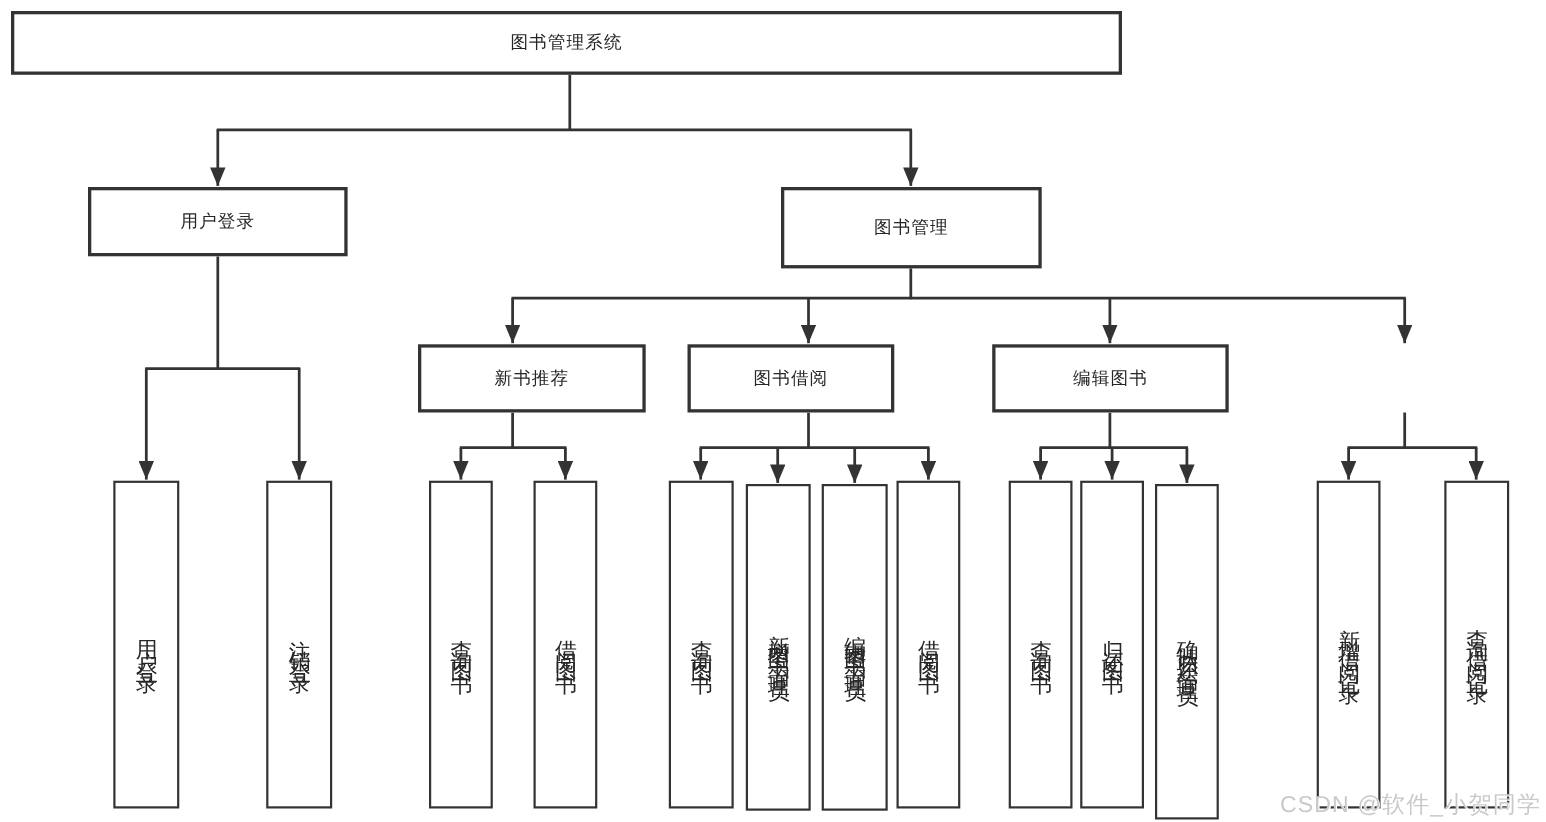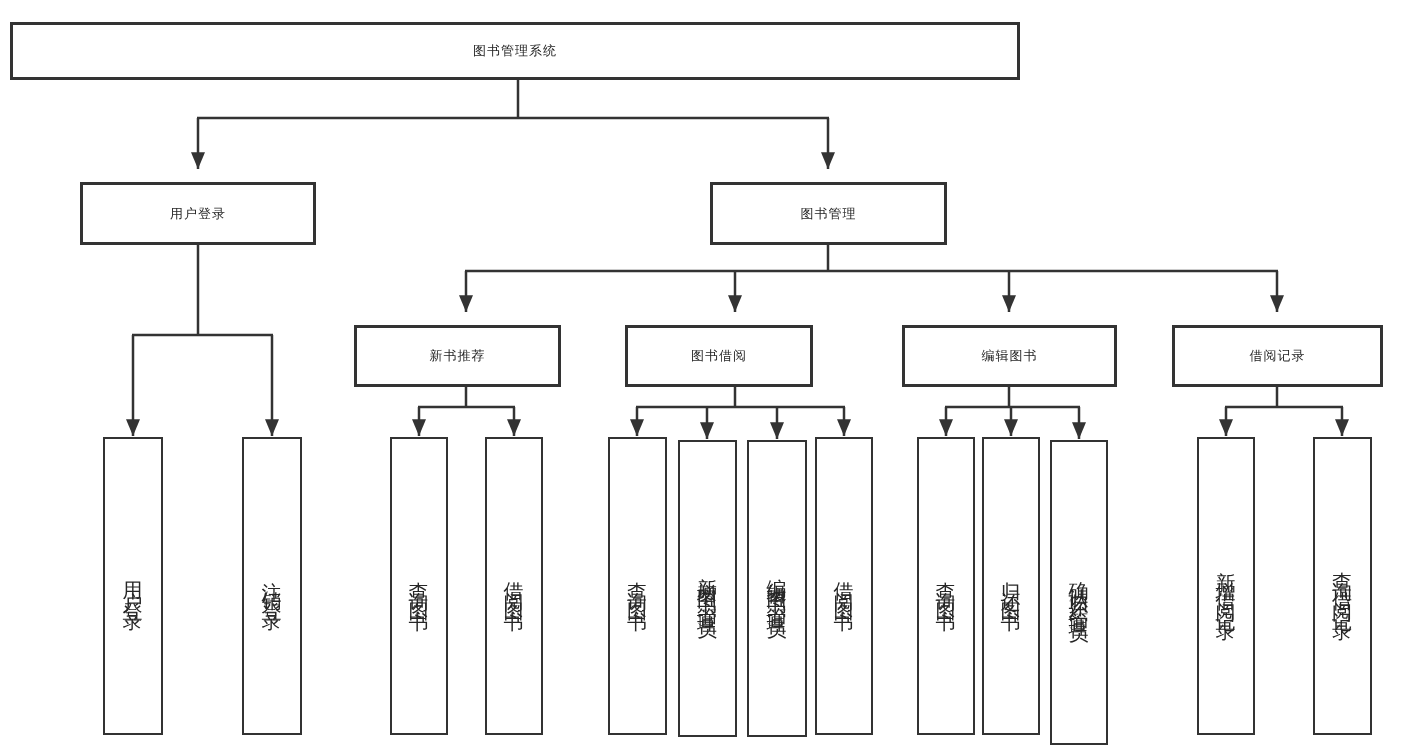--- a/index.html
+++ b/index.html
@@ -44,24 +44,23 @@
     box-sizing: border-box;
     background: var(--box-fill);
     border: 3px solid var(--box-border);
     display: flex;
     align-items: center;
     justify-content: center;
     color: var(--text-color);
     text-align: center;
   }
   .h {
-    font-size: 13px;
+    font-size: 16px;
     letter-spacing: 1px;
     white-space: nowrap;
-    margin-top: 12px;
   }
   .v {
     border-width: 2.5px;
     writing-mode: vertical-rl;
     text-orientation: mixed;
     font-size: 20px;
     letter-spacing: 10px;
     line-height: 1;
   }
   .v.long {
@@ -142,39 +141,39 @@
       <line class="wire" x1="1277" y1="375" x2="1277" y2="408"></line>
       <line class="wire" x1="1225" y1="407" x2="1343" y2="407"></line>
       <line class="wire" x1="1226" y1="407" x2="1226" y2="436" marker-end="url(#arrow)"></line>
       <line class="wire" x1="1342" y1="407" x2="1342" y2="436" marker-end="url(#arrow)"></line>
     </g>
   </svg>
 
   <div class="node h" style="left:10px; top:10px; width:1010px; height:58px;">图书管理系统</div>
 
   <div class="node h" style="left:80px; top:170px; width:236px; height:63px;">用户登录</div>
-  <div class="node h" style="left:710px; top:170px; width:237px; height:63px;">图书管理</div>
+  <div class="node h" style="left:710px; top:170px; width:237px; height:74px;">图书管理</div>
 
-  <div class="node h" style="left:354px; top:313px; width:207px; height:62px;text-align:right;">新书推荐</div>
+  <div class="node h" style="left:380px; top:313px; width:207px; height:62px;text-align:right;">新书推荐</div>
   <div class="node h" style="left:625px; top:313px; width:188px; height:62px;">图书借阅</div>
   <div class="node h" style="left:902px; top:313px; width:215px; height:62px;">编辑图书</div>
-  <div class="node h" style="left:1172px; top:313px; width:211px; height:62px;">借阅记录</div>
 
   <div class="node v" style="left:103px; top:437px; width:60px; height:298px;">用户登录</div>
   <div class="node v" style="left:242px; top:437px; width:60px; height:298px;">注销登录</div>
 
   <div class="node v" style="left:390px; top:437px; width:58px; height:298px;">查询图书</div>
   <div class="node v" style="left:485px; top:437px; width:58px; height:298px;">借阅图书</div>
 
   <div class="node v" style="left:608px; top:437px; width:59px; height:298px;">查询图书</div>
   <div class="node v long" style="left:678px; top:440px; width:59px; height:297px;">新增图书（管理员）</div>
   <div class="node v long" style="left:747px; top:440px; width:60px; height:297px;">编辑图书（管理员）</div>
   <div class="node v" style="left:815px; top:437px; width:58px; height:298px;">借阅图书</div>
 
   <div class="node v" style="left:917px; top:437px; width:58px; height:298px;">查询图书</div>
   <div class="node v" style="left:982px; top:437px; width:58px; height:298px;">归还图书</div>
   <div class="node v long" style="left:1050px; top:440px; width:58px; height:305px;">确认归还（管理员）</div>
 
   <div class="node v" style="left:1197px; top:437px; width:58px; height:298px;">新增借阅记录</div>
   <div class="node v" style="left:1313px; top:437px; width:59px; height:298px;">查询借阅记录</div>
 
+  <div class="watermark">CSDN @软件_小贺同学</div>
 
 </div>
 
 </body></html>

